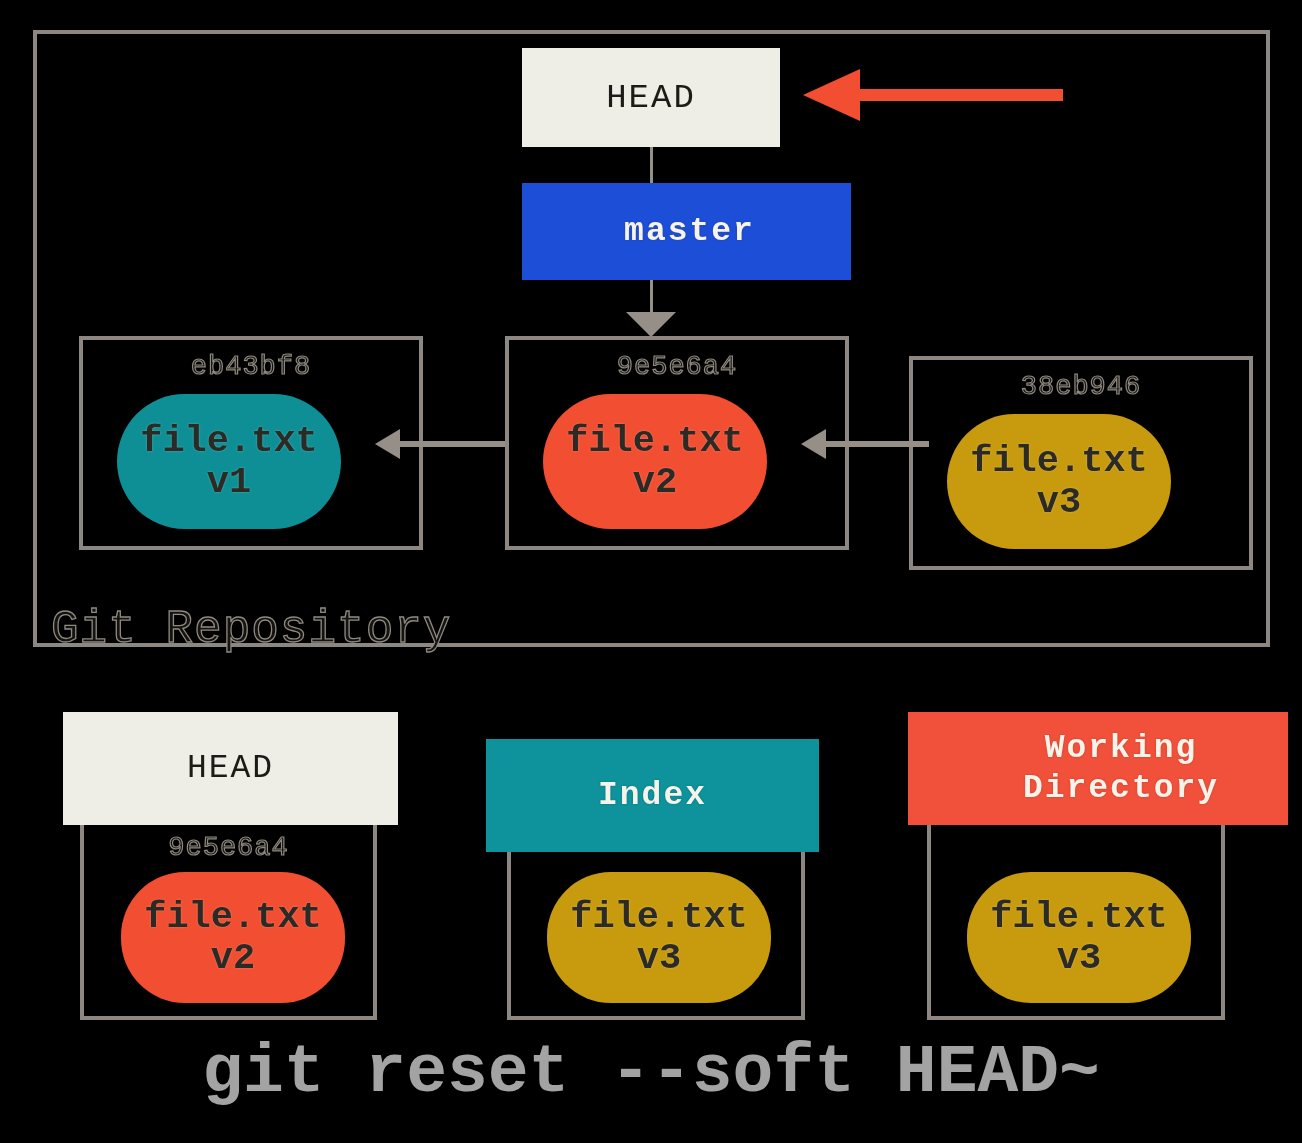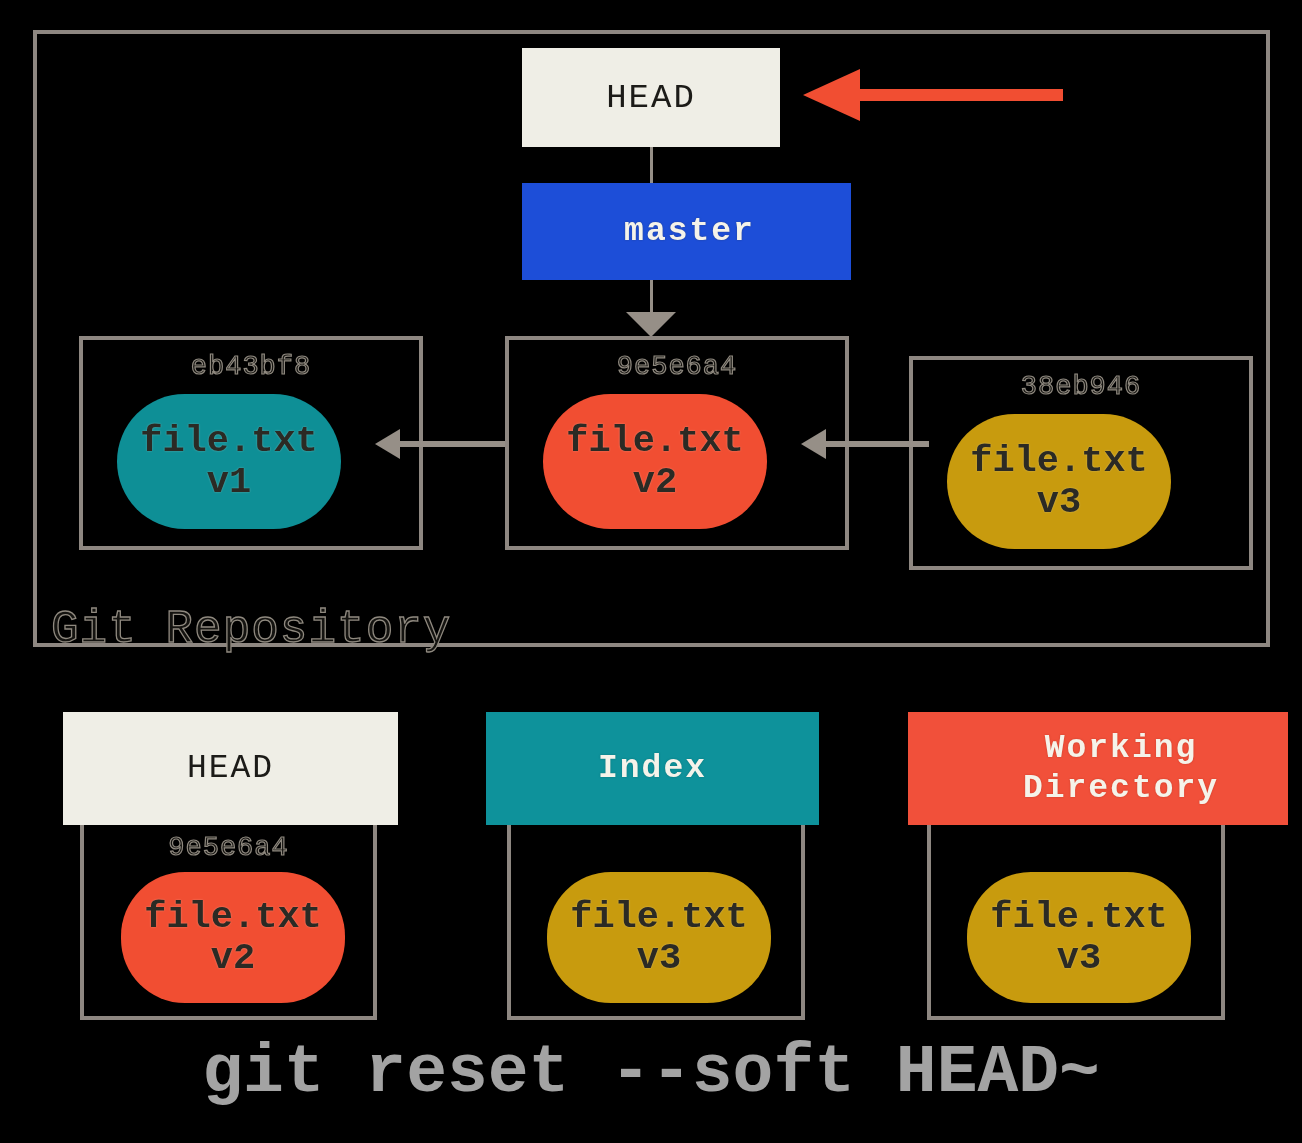--- a/index.html
+++ b/index.html
@@ -115,21 +115,21 @@
   
   .col-header {
     top: 712px; height: 113px;
     display: flex; align-items: center; justify-content: center;
     text-align: center;
     font-size: 33px; letter-spacing: 2px;
     z-index: 3;
   }
   .col-header .wrap { width: 300px; line-height: 40px; }
   .hdr-offwhite { background: #efeee6; color: #1c1b18; }
-  .hdr-teal { background: #0e929b; color: #f5f3ea; font-weight: 700; text-shadow: 0 0 2px rgba(10,60,60,0.35); }
+  .hdr-teal { background: #0e929b; color: #f5f3ea; font-weight: 700; text-shadow: 0 0 2px rgba(10,60,60,0.35); margin-top: 27px; }
   .hdr-red  { background: #f1503a; color: #f5f3ea; font-weight: 700; text-shadow: 0 0 2px rgba(120,30,15,0.35); }
 
   .col-box {
     top: 825px; height: 195px;
     border: 4px solid #8e8781;
     border-top: none;
     box-sizing: border-box;
     z-index: 2;
   }
   .col-box .pill { top: 47px; width: 224px; height: 131px; border-radius: 64px; }

